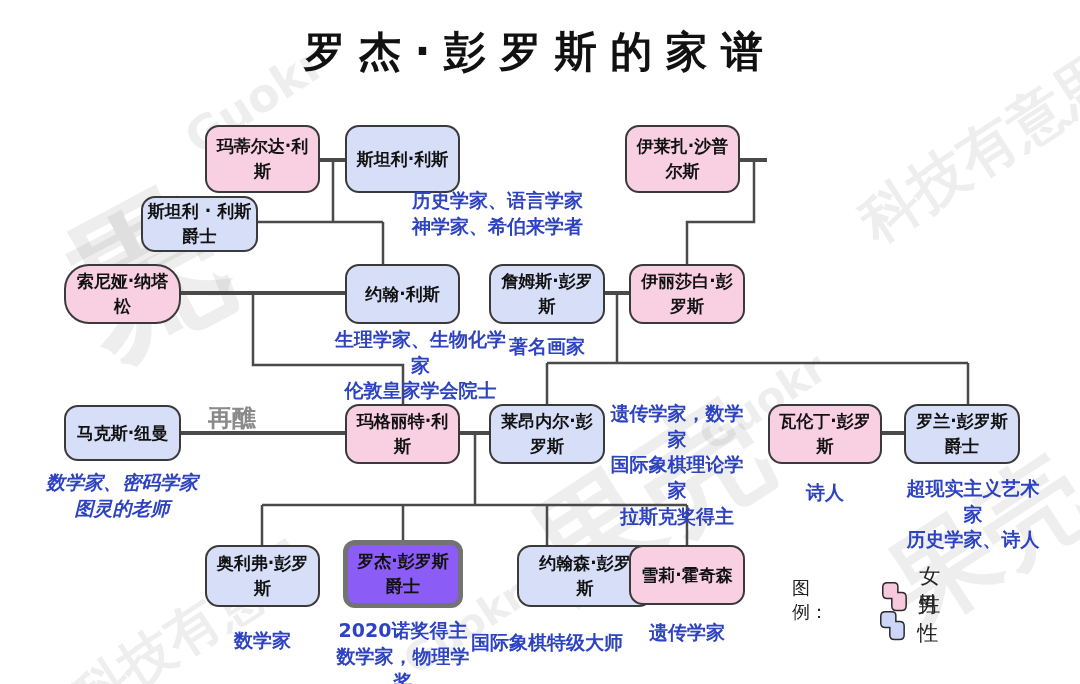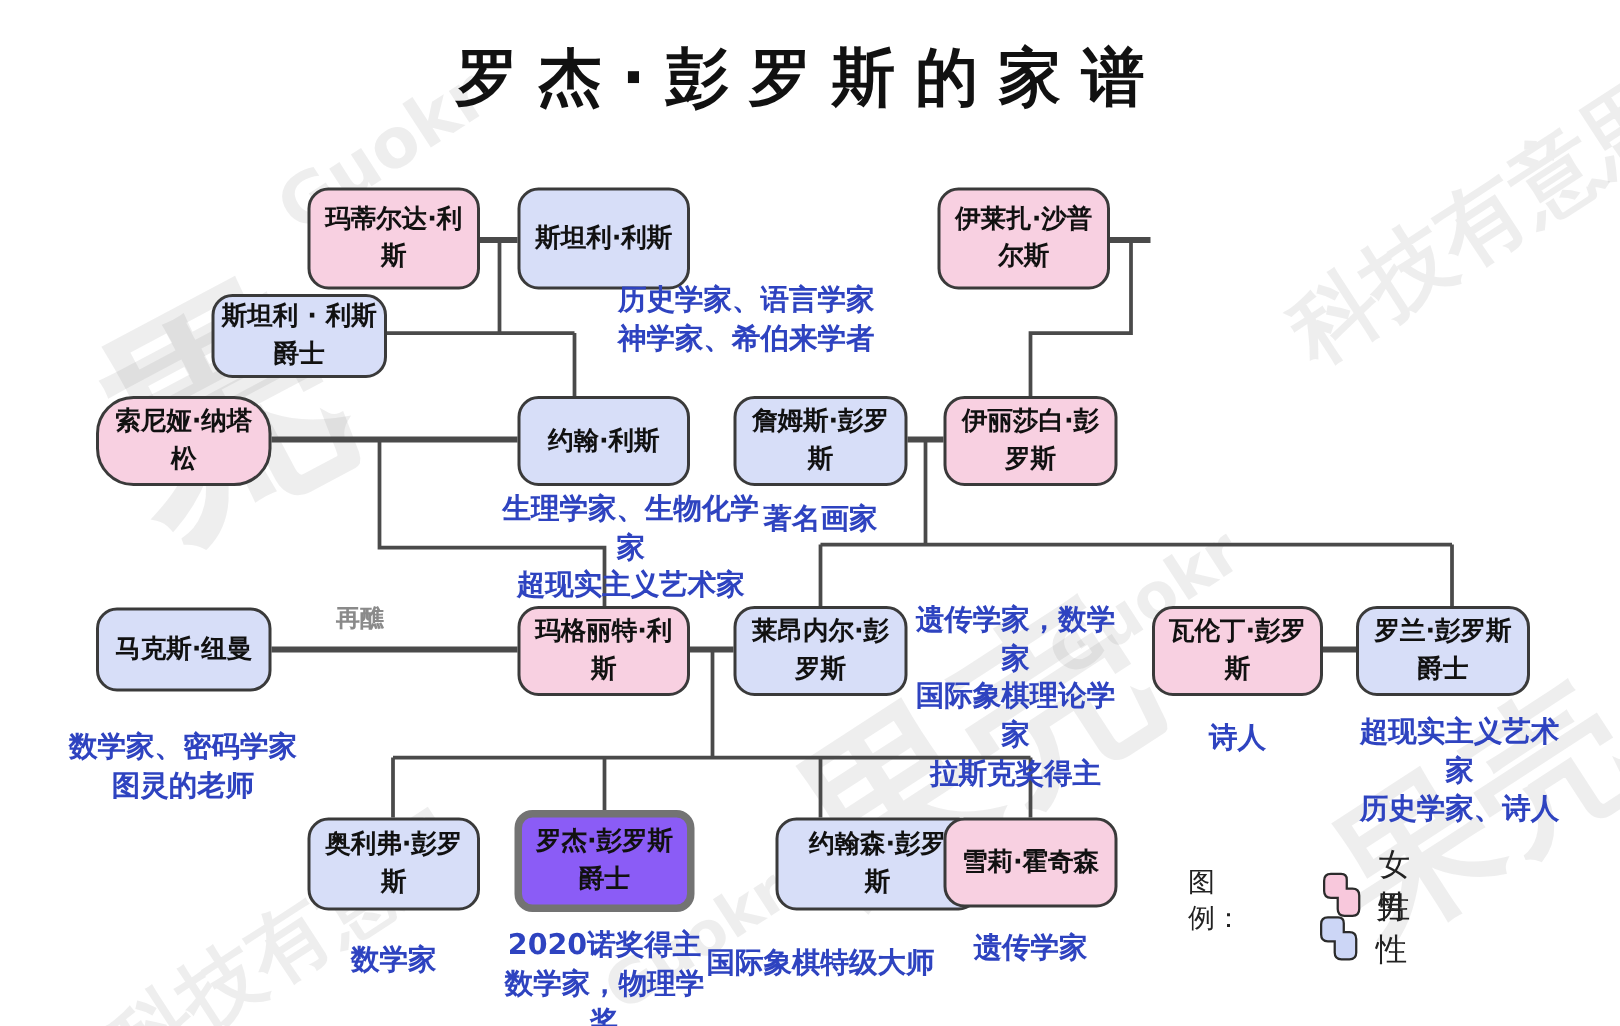--- a/index.html
+++ b/index.html
@@ -16,21 +16,21 @@
   .lines .thin{stroke-width:2.5px;}
   .node{position:absolute;box-sizing:border-box;border:2.5px solid #3a3a3a;border-radius:14px;
         display:flex;align-items:center;justify-content:center;text-align:center;
         font-size:17px;font-weight:bold;color:#111;line-height:1.45;white-space:pre-line;
         padding:2px 4px;z-index:2;}
   .node.female{background:#f8d0e1;}
   .node.male{background:#d7def8;}
   .node.highlight{border:5px solid #737373;background:#8b5cf6;border-radius:12px;}
   .note{position:absolute;color:#2e43c0;font-size:19px;font-weight:bold;text-align:center;
         line-height:1.35;white-space:pre-line;z-index:2;}
-  .remarriage{position:absolute;color:#8a8a8a;font-size:16px;font-weight:bold;text-align:center;z-index:2;}
+  .remarriage{position:absolute;color:#8a8a8a;font-size:24px;font-weight:bold;text-align:left;z-index:2;}
   .legend{position:absolute;left:790px;top:556px;z-index:2;}
   .legend-title{position:absolute;left:2px;top:20px;font-size:18px;color:#222;}
   .legend-row{position:absolute;display:flex;align-items:flex-end;gap:10px;}
   .legend-label{font-size:21px;color:#222;}
 </style>
 </head>
 <body>
 
 <div id="canvas">
 
@@ -65,34 +65,34 @@
 神学家、希伯来学者</div>
 
   <div class="node female" style="left:64px;top:264px;width:117px;height:60px;border-radius:25px;">索尼娅·纳塔
 松</div>
   <div class="node male" style="left:345px;top:264px;width:115px;height:60px;">约翰·利斯</div>
   <div class="node male" style="left:489px;top:264px;width:116px;height:60px;">詹姆斯·彭罗
 斯</div>
   <div class="node female" style="left:629px;top:264px;width:116px;height:60px;">伊丽莎白·彭
 罗斯</div>
   <div class="note" style="left:328px;top:327px;width:185px;">生理学家、生物化学家
-超现实主义艺术家</div>
+伦敦皇家学会院士</div>
   <div class="note" style="left:487px;top:334px;width:120px;">著名画家</div>
 
   <div class="node male" style="left:64px;top:405px;width:117px;height:56px;">马克斯·纽曼</div>
   <div class="remarriage" style="left:208px;top:402px;width:64px;">再醮</div>
   <div class="node female" style="left:345px;top:404px;width:115px;height:60px;">玛格丽特·利
 斯</div>
   <div class="node male" style="left:489px;top:404px;width:116px;height:60px;">莱昂内尔·彭
 罗斯</div>
   <div class="node female" style="left:768px;top:404px;width:114px;height:60px;">瓦伦丁·彭罗
 斯</div>
   <div class="node male" style="left:904px;top:404px;width:116px;height:60px;">罗兰·彭罗斯
 爵士</div>
-  <div class="note" style="left:32px;top:486px;width:180px;">数学家、密码学家
+  <div class="note" style="left:32px;top:470px;width:180px;font-style:italic;">数学家、密码学家
 图灵的老师</div>
   <div class="note" style="left:602px;top:401px;width:150px;text-align:center;">遗传学家，数学家
 国际象棋理论学家
 拉斯克奖得主</div>
   <div class="note" style="left:768px;top:480px;width:114px;">诗人</div>
   <div class="note" style="left:898px;top:476px;width:150px;">超现实主义艺术家
 历史学家、诗人</div>
 
   <div class="node male" style="left:205px;top:545px;width:115px;height:62px;">奥利弗·彭罗
 斯</div>

